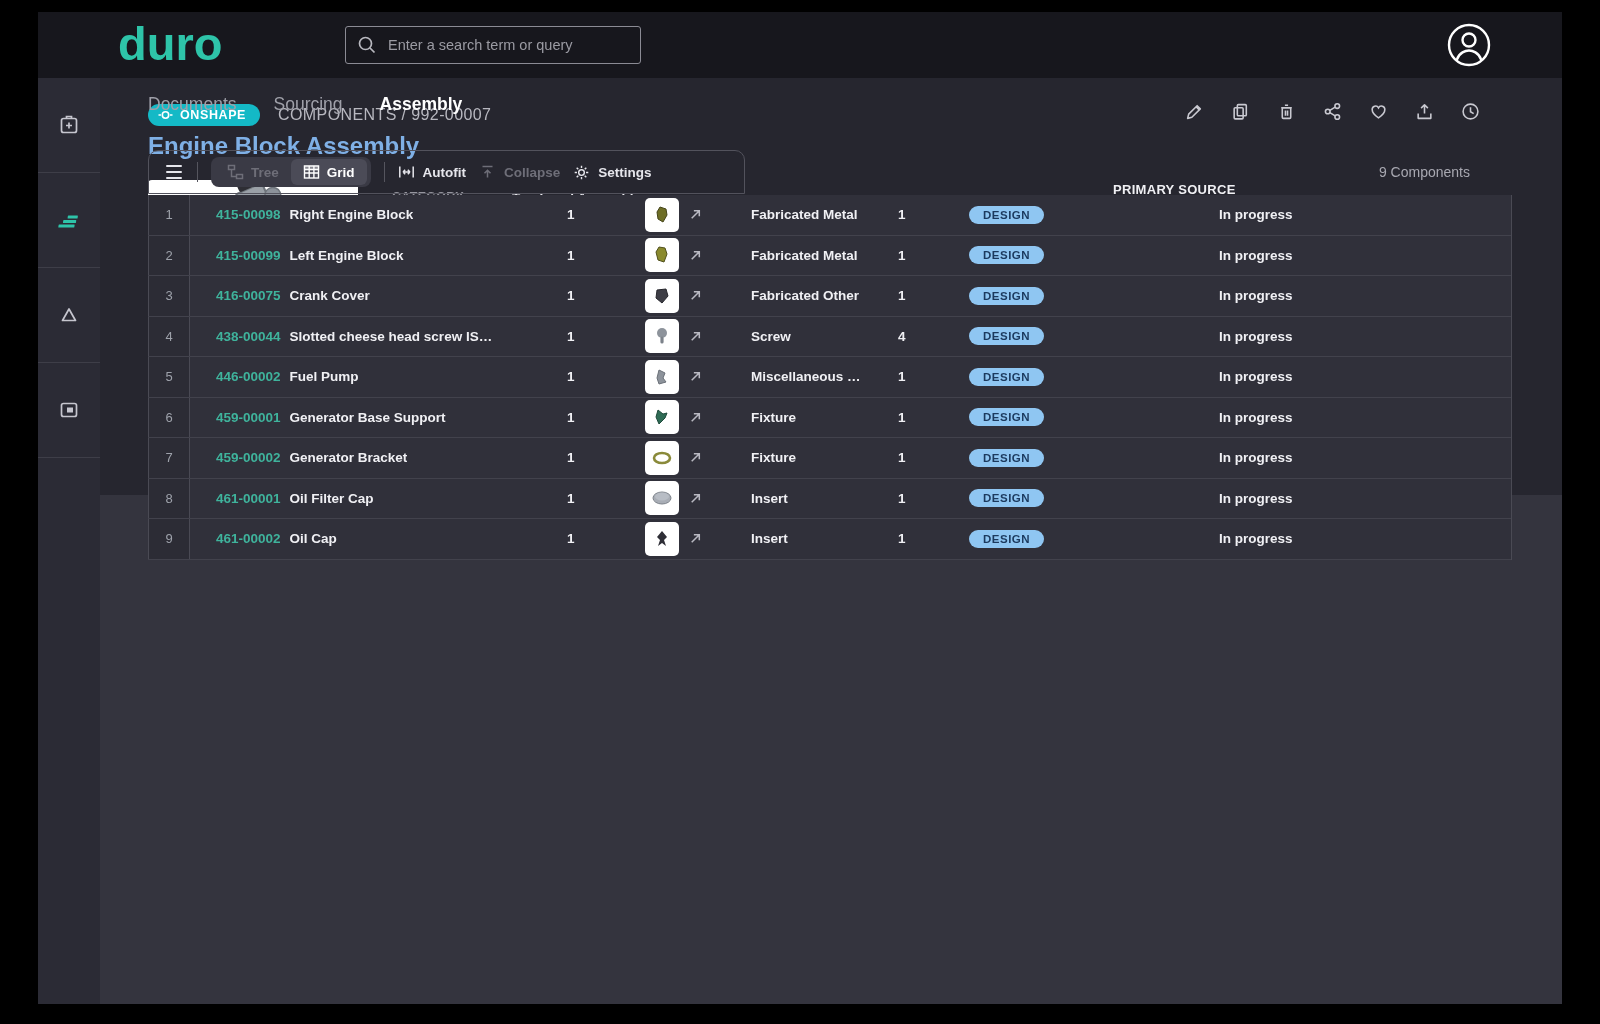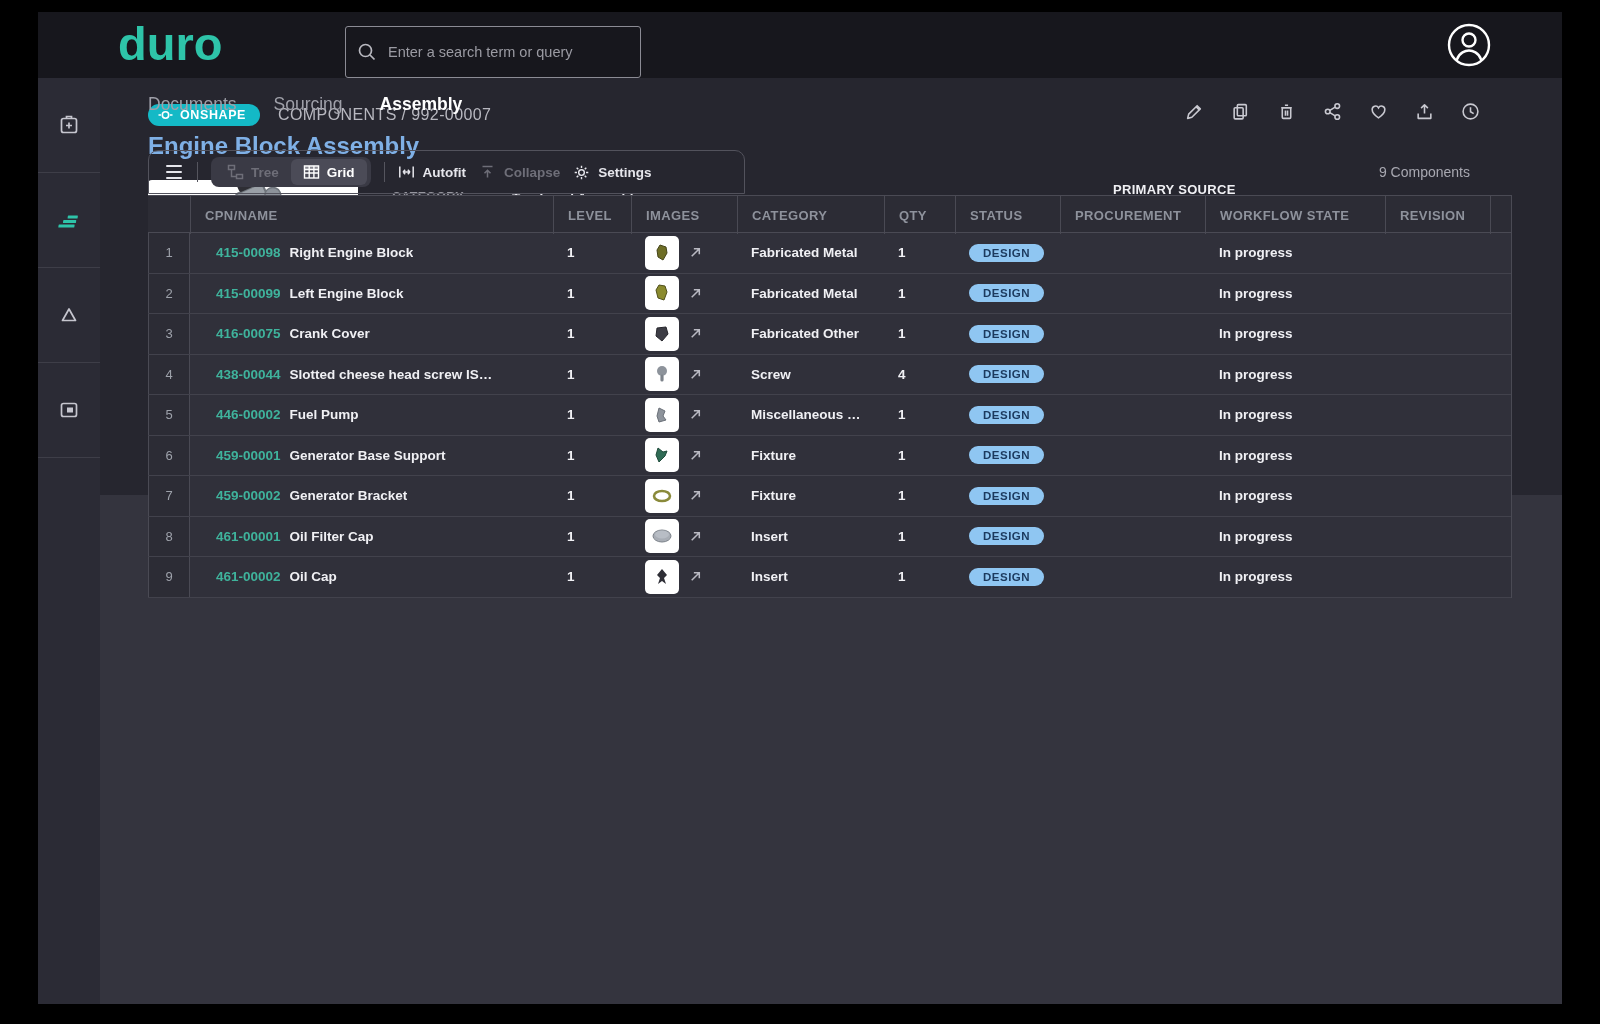--- a/index.html
+++ b/index.html
@@ -2,21 +2,21 @@
 <html><head>
 <meta charset="utf-8">
 <style>
   * { margin:0; padding:0; box-sizing:border-box; }
   html,body { width:1600px; height:1024px; background:#000; font-family:"Liberation Sans", sans-serif; overflow:hidden; }
   .app { position:absolute; left:38px; top:12px; width:1524px; height:992px; background:#26262f; overflow:hidden;padding-left:48px; }
 
   
   .navbar { position:absolute; left:0; top:0; width:100%; height:66px; background:#17171d; z-index:5; }
   .logo { position:absolute; left:80px; top:0; line-height:64px; font-size:47px; font-weight:800; letter-spacing:0; color:#2ec4a9; }
-  .search { position:absolute; left:307px; top:14px; width:296px; height:52px; border:1px solid #8b8b94; border-radius:3px; display:flex; align-items:center; padding:0 11px; gap:11px; }
+  .search { position:absolute; left:307px; top:14px; width:296px; height:38px; border:1px solid #8b8b94; border-radius:3px; display:flex; align-items:center; padding:0 11px; gap:11px; }
   .search input { flex:1; background:transparent; border:none; outline:none; color:#d6d6dc; font-size:14.5px; font-family:"Liberation Sans", sans-serif; }
   .search input::placeholder { color:#9b9ba3; }
   .avatar { position:absolute; right:70px; top:10px; width:46px; height:46px; cursor:pointer; }
 
   
   .sidebar { position:absolute; left:0; top:66px; width:62px; bottom:0; background:#2b2b35; }
   .side-item { height:95px; display:flex; align-items:center; justify-content:center; border-bottom:1px solid #3e3e48; cursor:pointer; }
 
   
   .content { position:absolute; left:62px; top:66px; right:0; bottom:0; background:#34343e; }
@@ -304,33 +304,20 @@
             <circle cx="9" cy="9" r="3"></circle>
             <path d="M9 1.8v2.4M9 13.8v2.4M1.8 9h2.4M13.8 9h2.4M3.9 3.9l1.7 1.7M12.4 12.4l1.7 1.7M14.1 3.9l-1.7 1.7M5.6 12.4l-1.7 1.7"></path>
           </svg>
         <span>Settings</span>
       </div>
     </div>
 
     <div class="count">9 Components</div>
 
     <div class="tbl">
-      <div class="trow thead" id="thead">
-          <div class="hcell"></div>
-          <div class="hcell">CPN/NAME</div>
-          <div class="hcell">LEVEL</div>
-          <div class="hcell">IMAGES</div>
-          <div class="hcell">CATEGORY</div>
-          <div class="hcell">QTY</div>
-          <div class="hcell">STATUS</div>
-          <div class="hcell">PROCUREMENT</div>
-          <div class="hcell">WORKFLOW STATE</div>
-          <div class="hcell">REVISION</div>
-          <div class="hcell"></div>
-        </div>
       <div id="tbody">
           <div class="trow brow">
             <div class="num">1</div>
             <div class="cell namecell">
               <span class="cpn">415-00098</span>
               <span class="pname">Right Engine Block</span>
             </div>
             <div class="cell">1</div>
             <div class="cell imgcell">
               <span class="thumb">

